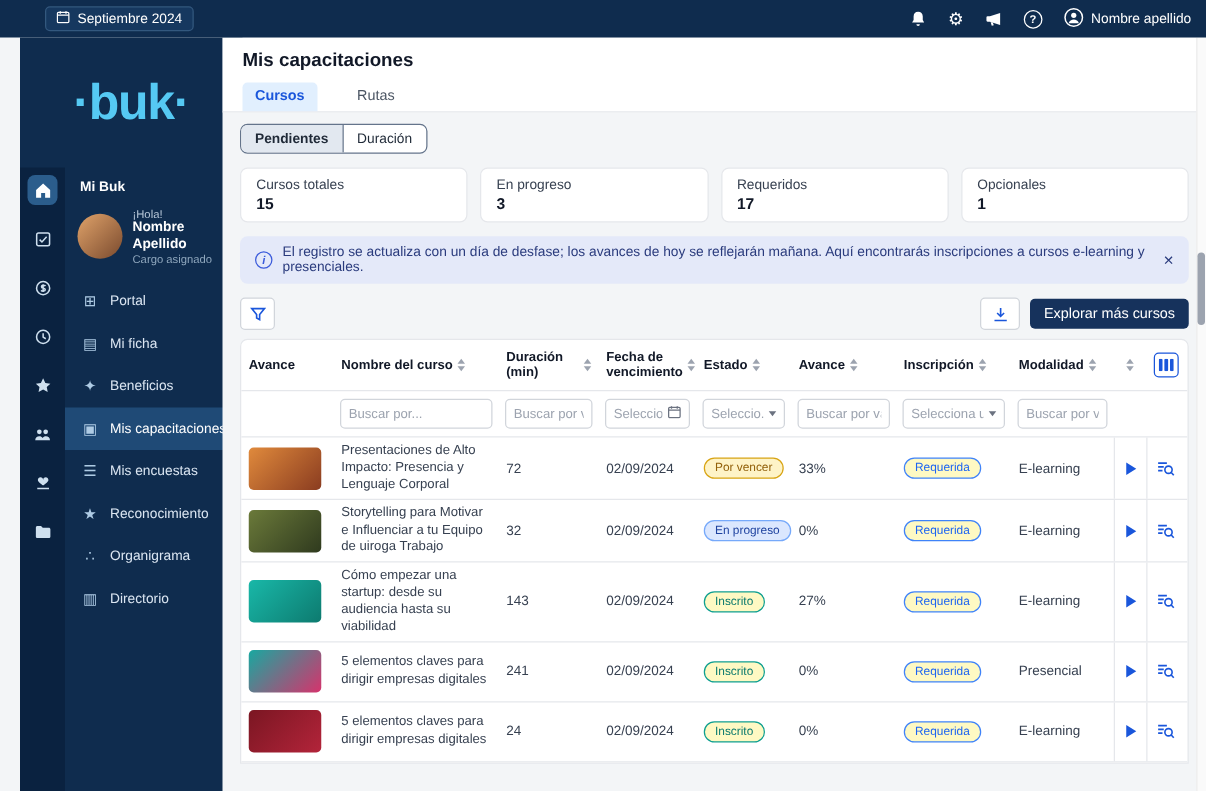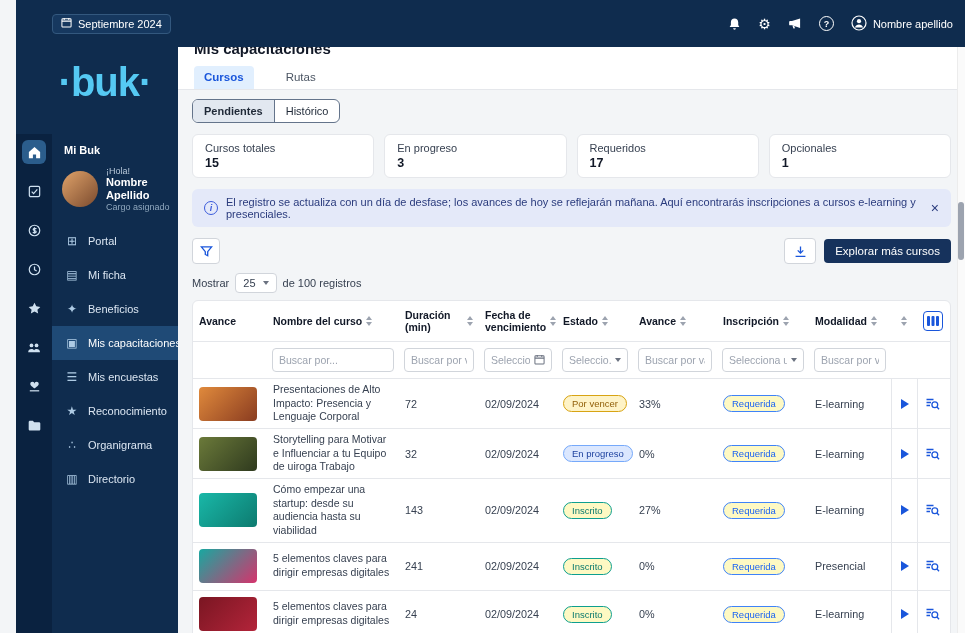--- a/index.html
+++ b/index.html
@@ -1,21 +1,21 @@
 <!DOCTYPE html>
 <html><head>
 <meta charset="utf-8">
 <style>
   *{margin:0;padding:0;box-sizing:border-box}
   html,body{width:965px;height:633px;overflow:hidden;background:#f3f5f7;
     font-family:"Liberation Sans",sans-serif;font-size:11px;color:#374151}
   .app{position:relative;width:965px;height:633px}
 
   
-  .topbar{position:absolute;top:0;left:16px;right:0;height:47px;background:#0f2c4e;
+  .topbar{position:absolute;top:0;left:0;right:0;height:30px;background:#0f2c4e;
     display:flex;align-items:center;padding:0 12px;z-index:20}
   .date-pill{display:flex;align-items:center;gap:6px;height:20px;padding:0 8px;margin-left:24px;
     background:#16385f;border:1px solid #33587e;border-radius:4px;color:#fff;font-size:11px}
   .search-wrap{position:relative;margin-left:16px}
   .search-wrap input{width:172px;height:20px;border:1px solid #c3ccd6;border-radius:4px;
     background:#fff;font-size:10.5px;padding:0 22px 0 8px;color:#374151;outline:none;
     font-family:"Liberation Sans",sans-serif}
   .search-wrap svg{position:absolute;right:6px;top:4px}
   .top-right{margin-left:auto;display:flex;align-items:center;gap:17px}
   .tb-icon{display:flex;align-items:center;justify-content:center;cursor:pointer}
@@ -267,21 +267,21 @@
       <h1 class="page-title">Mis capacitaciones</h1>
       <div class="tabs">
         <div class="tab active"><span>Cursos</span></div>
           <div class="tab"><span>Rutas</span></div>
       </div>
     </div>
 
     <div class="page-body">
       <div class="segmented">
         <div class="seg active"><span>Pendientes</span></div>
-          <div class="seg"><span>Histórico</span></div>
+          <div class="seg"><span>Duración</span></div>
       </div>
 
       <div class="stats">
         <div class="stat-card">
             <div class="stat-label">Cursos totales</div>
             <div class="stat-value">15</div>
           </div>
           <div class="stat-card">
             <div class="stat-label">En progreso</div>
             <div class="stat-value">3</div>
@@ -311,28 +311,20 @@
         <div class="right">
           <button class="icon-btn" style="width:32px">
             <svg width="13" height="13" viewBox="0 0 14 14" fill="none" stroke="#1a56db" stroke-width="1.4">
                 <path d="M7 1.5v7M4 5.8 7 8.8l3-3M1.7 12.3h10.6"></path>
               </svg>
           </button>
           <button class="primary-btn">Explorar más cursos</button>
         </div>
       </div>
 
-      <div class="showrow">
-        <span>Mostrar</span>
-        <div class="select-box">
-          <span>25</span>
-          <span class="chev"></span>
-        </div>
-        <span>de 100 registros</span>
-      </div>
 
       
       <div class="tablecard">
 
         <div class="tgrid thead">
           <div class="th">
               <span>Avance</span>
 
             </div>
             <div class="th">

